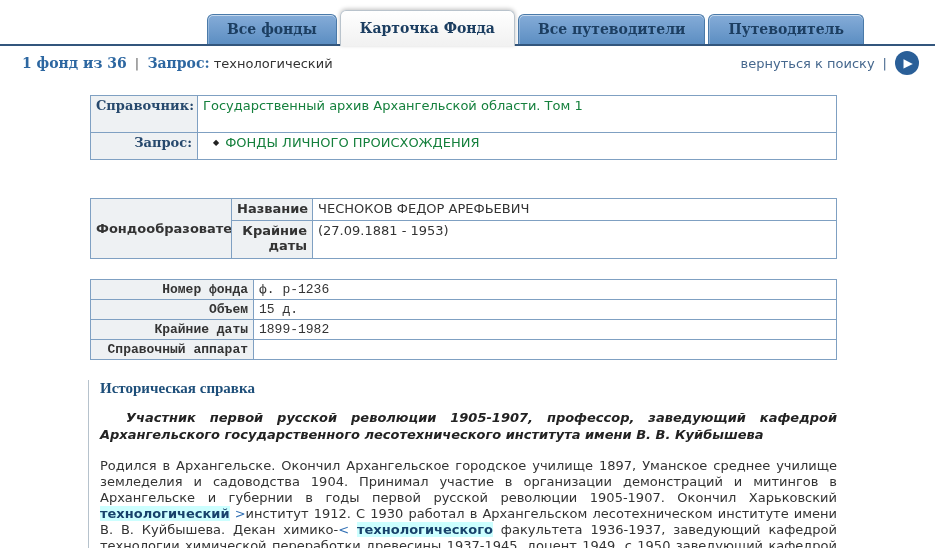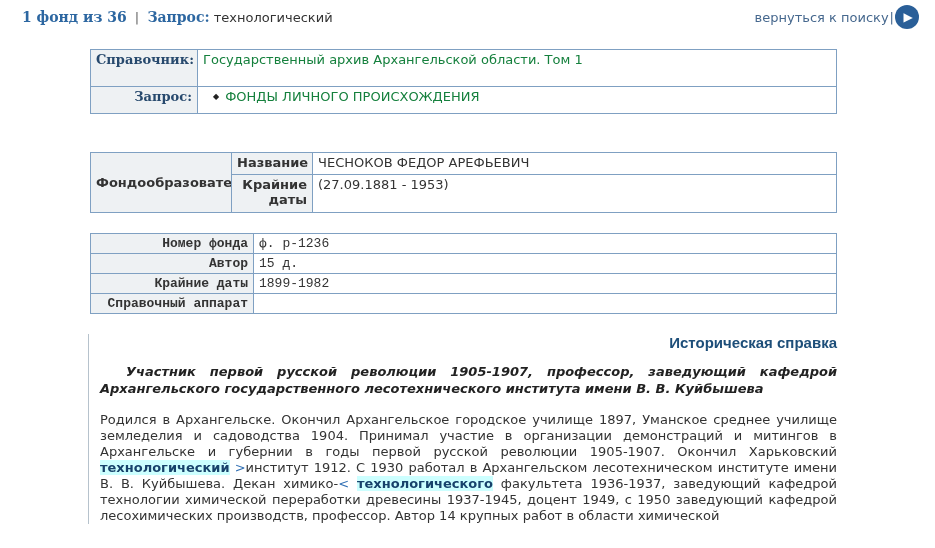--- a/index.html
+++ b/index.html
@@ -59,21 +59,21 @@
   }
   .result-info { font-size: 13px; color: #333; text-align: center; }
   .result-count, .query-label {
     font-family: "DejaVu Serif", serif;
     font-weight: bold;
     font-size: 14px;
     color: #2d67a1;
   }
   .info-sep { color: #666; margin: 0 4px; }
   .query-value { color: #333; font-size: 13px; }
-  .back-area { display: flex; align-items: center; gap: 1px; }
+  .back-area { display: flex; align-items: center; gap: 8px; }
   .back-link {
     font-size: 13px;
     color: #46688e;
     text-decoration: none;
     cursor: pointer;
   }
   .back-sep { color: #46688e; font-size: 13px; }
   .play-button {
     width: 24px; height: 24px;
     border-radius: 50%;
@@ -142,26 +142,25 @@
 
   
   .history {
     margin-top: 20px;
     margin-left: -2px;
     border-left: 1px solid #b6c2cc;
     padding-left: 11px;
     min-height: 175px;
   }
   .history-title {
-    font-family: Liberation Sans, sans-serif;
+    font-family: Liberation Serif, serif;
     font-weight: bold;
     font-size: 15px;
     color: #1d4e79;
     margin: 4px 0 0 0;
-    text-align: right;
   }
   .history-lead {
     font-style: italic;
     font-size: 13px;
     color: #222;
     text-align: justify;
     text-indent: 26px;
     line-height: 17px;
     margin: 12px 0 0 0;
     font-weight: bold;
@@ -178,20 +177,26 @@
     font-weight: bold;
     color: #17426b;
   }
   .match-marker { color: #2f6eb3; }
 </style>
 </head>
 <body>
 
 <div class="page">
 
+  <div class="tabbar">
+    <div class="tab">Все фонды</div>
+    <div class="tab active">Карточка Фонда</div>
+    <div class="tab">Все путеводители</div>
+    <div class="tab">Путеводитель</div>
+  </div>
 
   <div class="header-bar">
     <div class="result-info">
       <span class="result-count">1 фонд из 36</span>
       <span class="info-sep">|</span>
       <span class="query-label">Запрос:</span>
       <span class="query-value">технологический</span>
     </div>
     <div class="back-area">
       <a class="back-link">вернуться к поиску</a>
@@ -235,21 +240,21 @@
     </tbody>
       </table>
 
     <table class="info fund-table">
       <tbody>
           <tr>
         <td class="label-cell">Номер фонда</td>
         <td>ф. р-1236</td>
       </tr>
       <tr>
-        <td class="label-cell">Автор</td>
+        <td class="label-cell">Объем</td>
         <td>15 д.</td>
       </tr>
       <tr>
         <td class="label-cell">Крайние даты</td>
         <td>1899-1982</td>
       </tr>
       <tr>
         <td class="label-cell">Справочный аппарат</td>
         <td></td>
       </tr>

